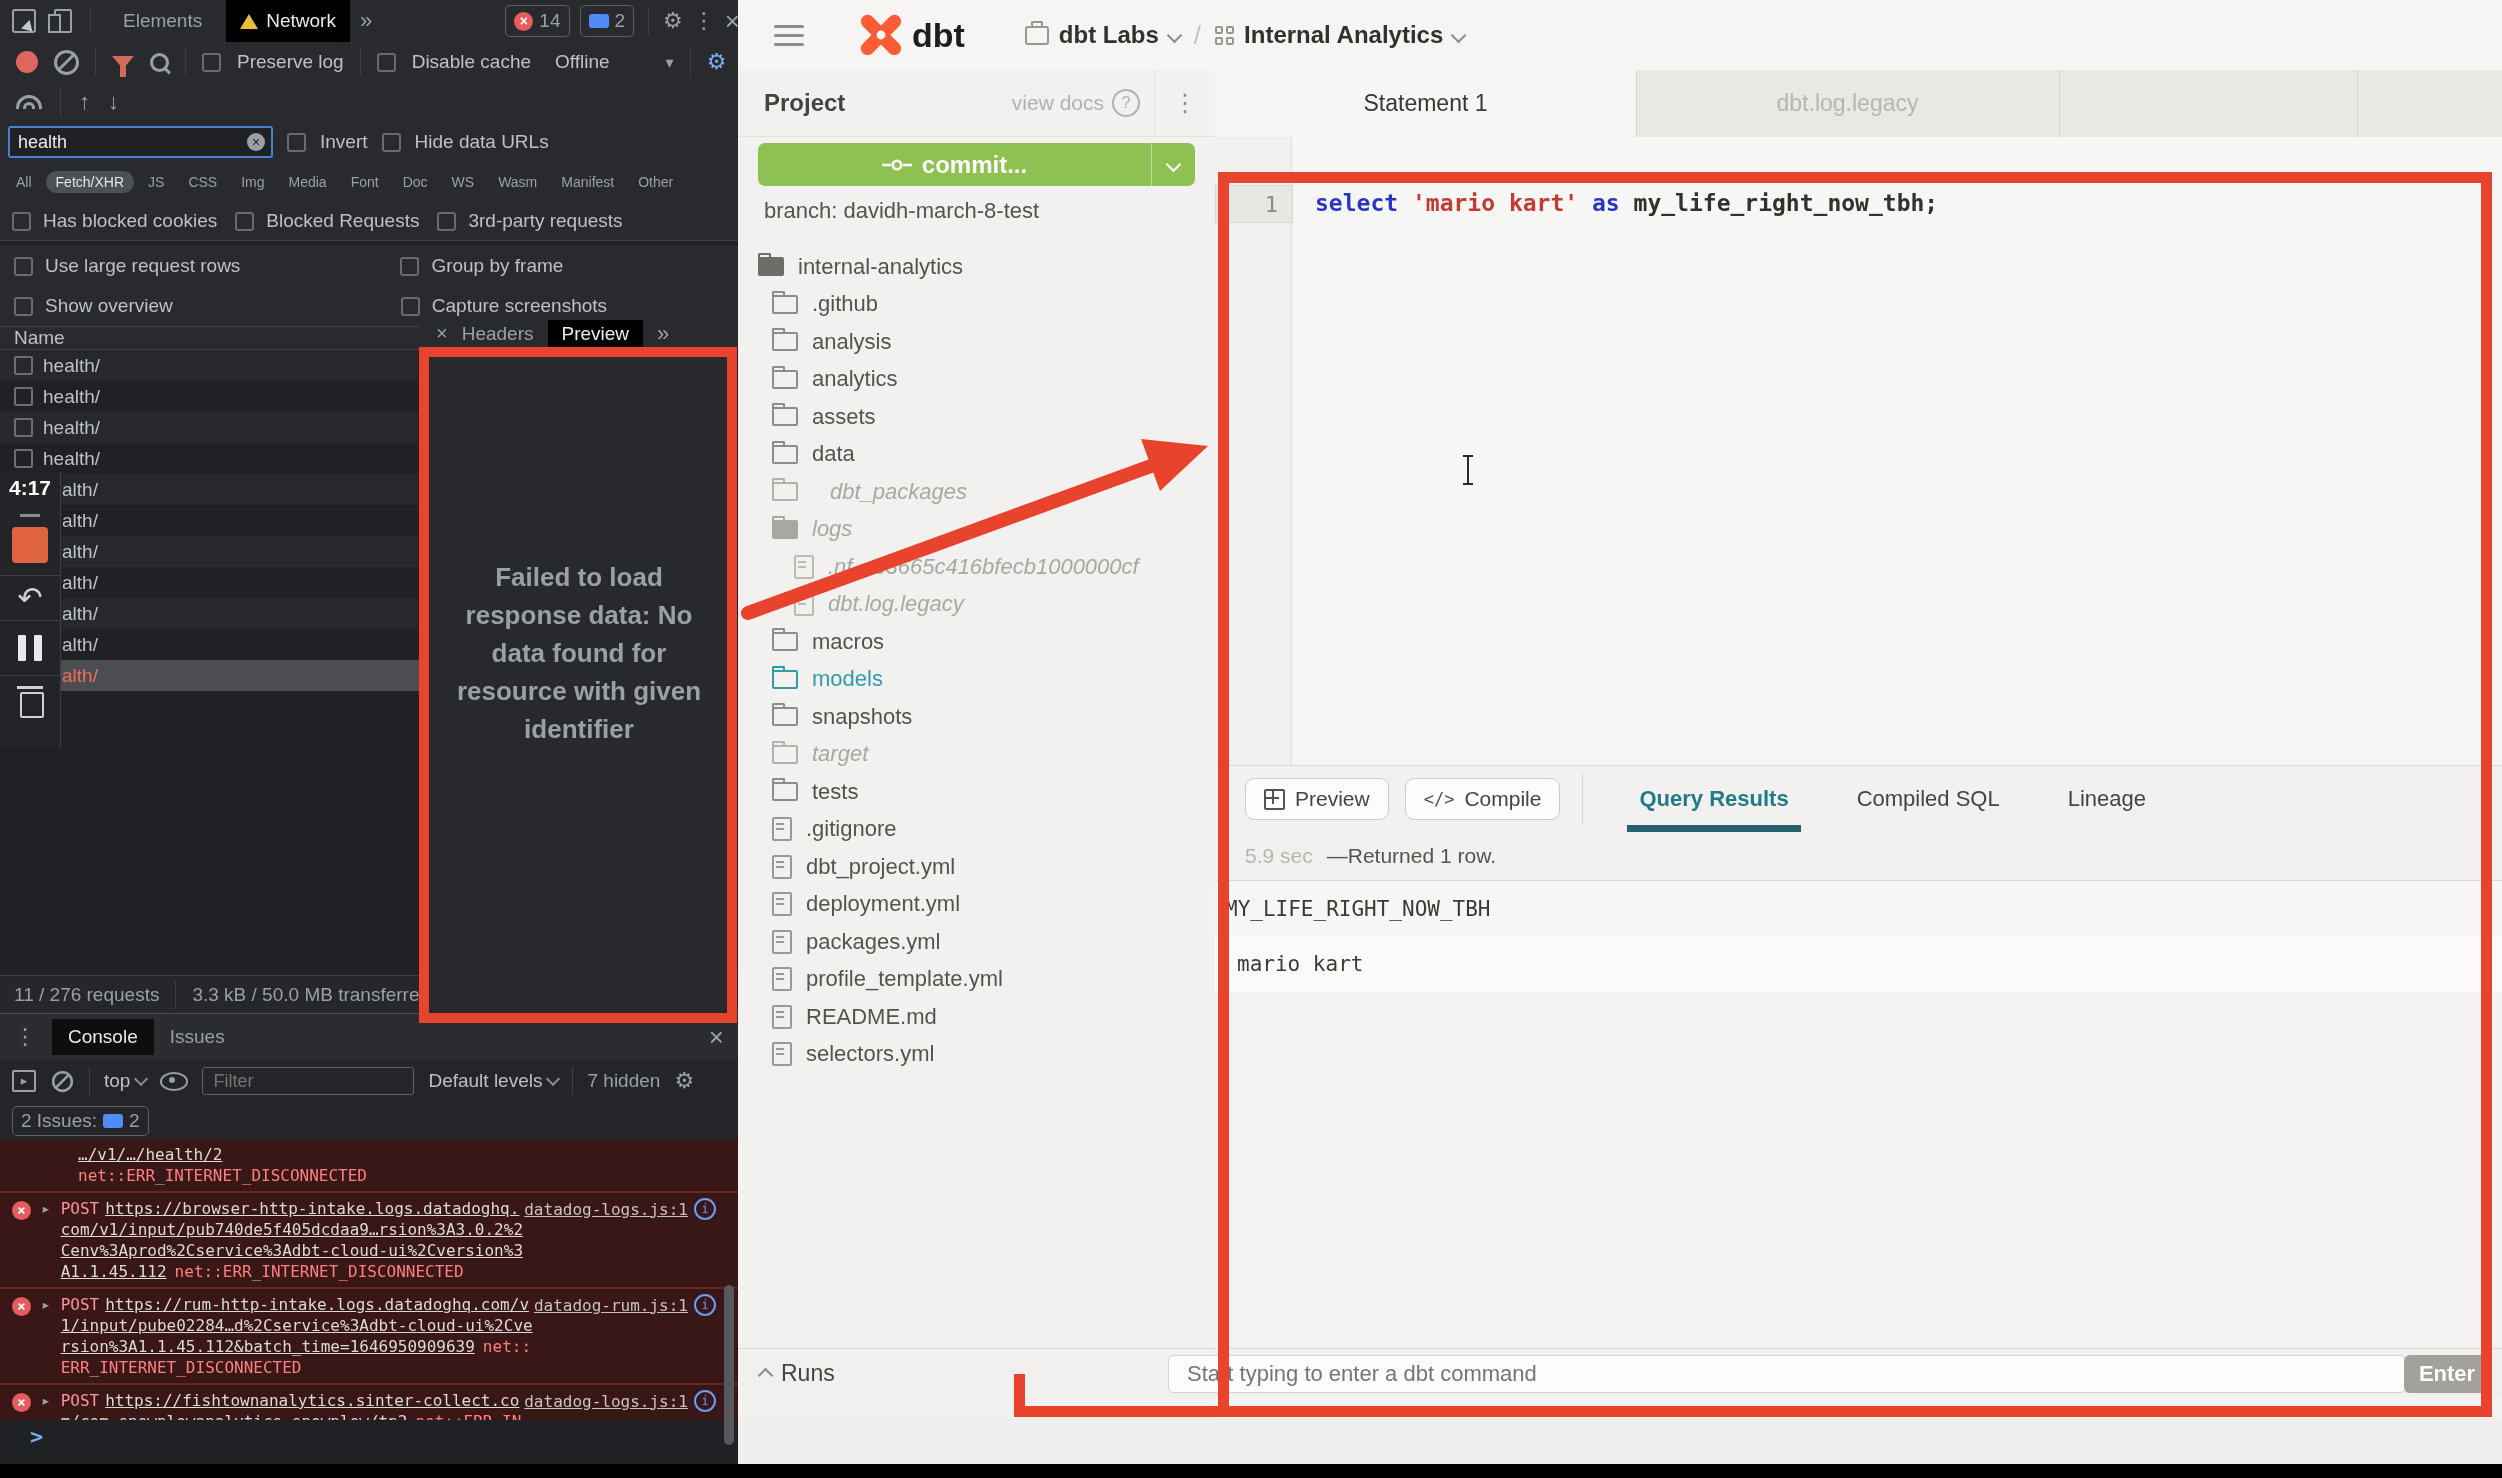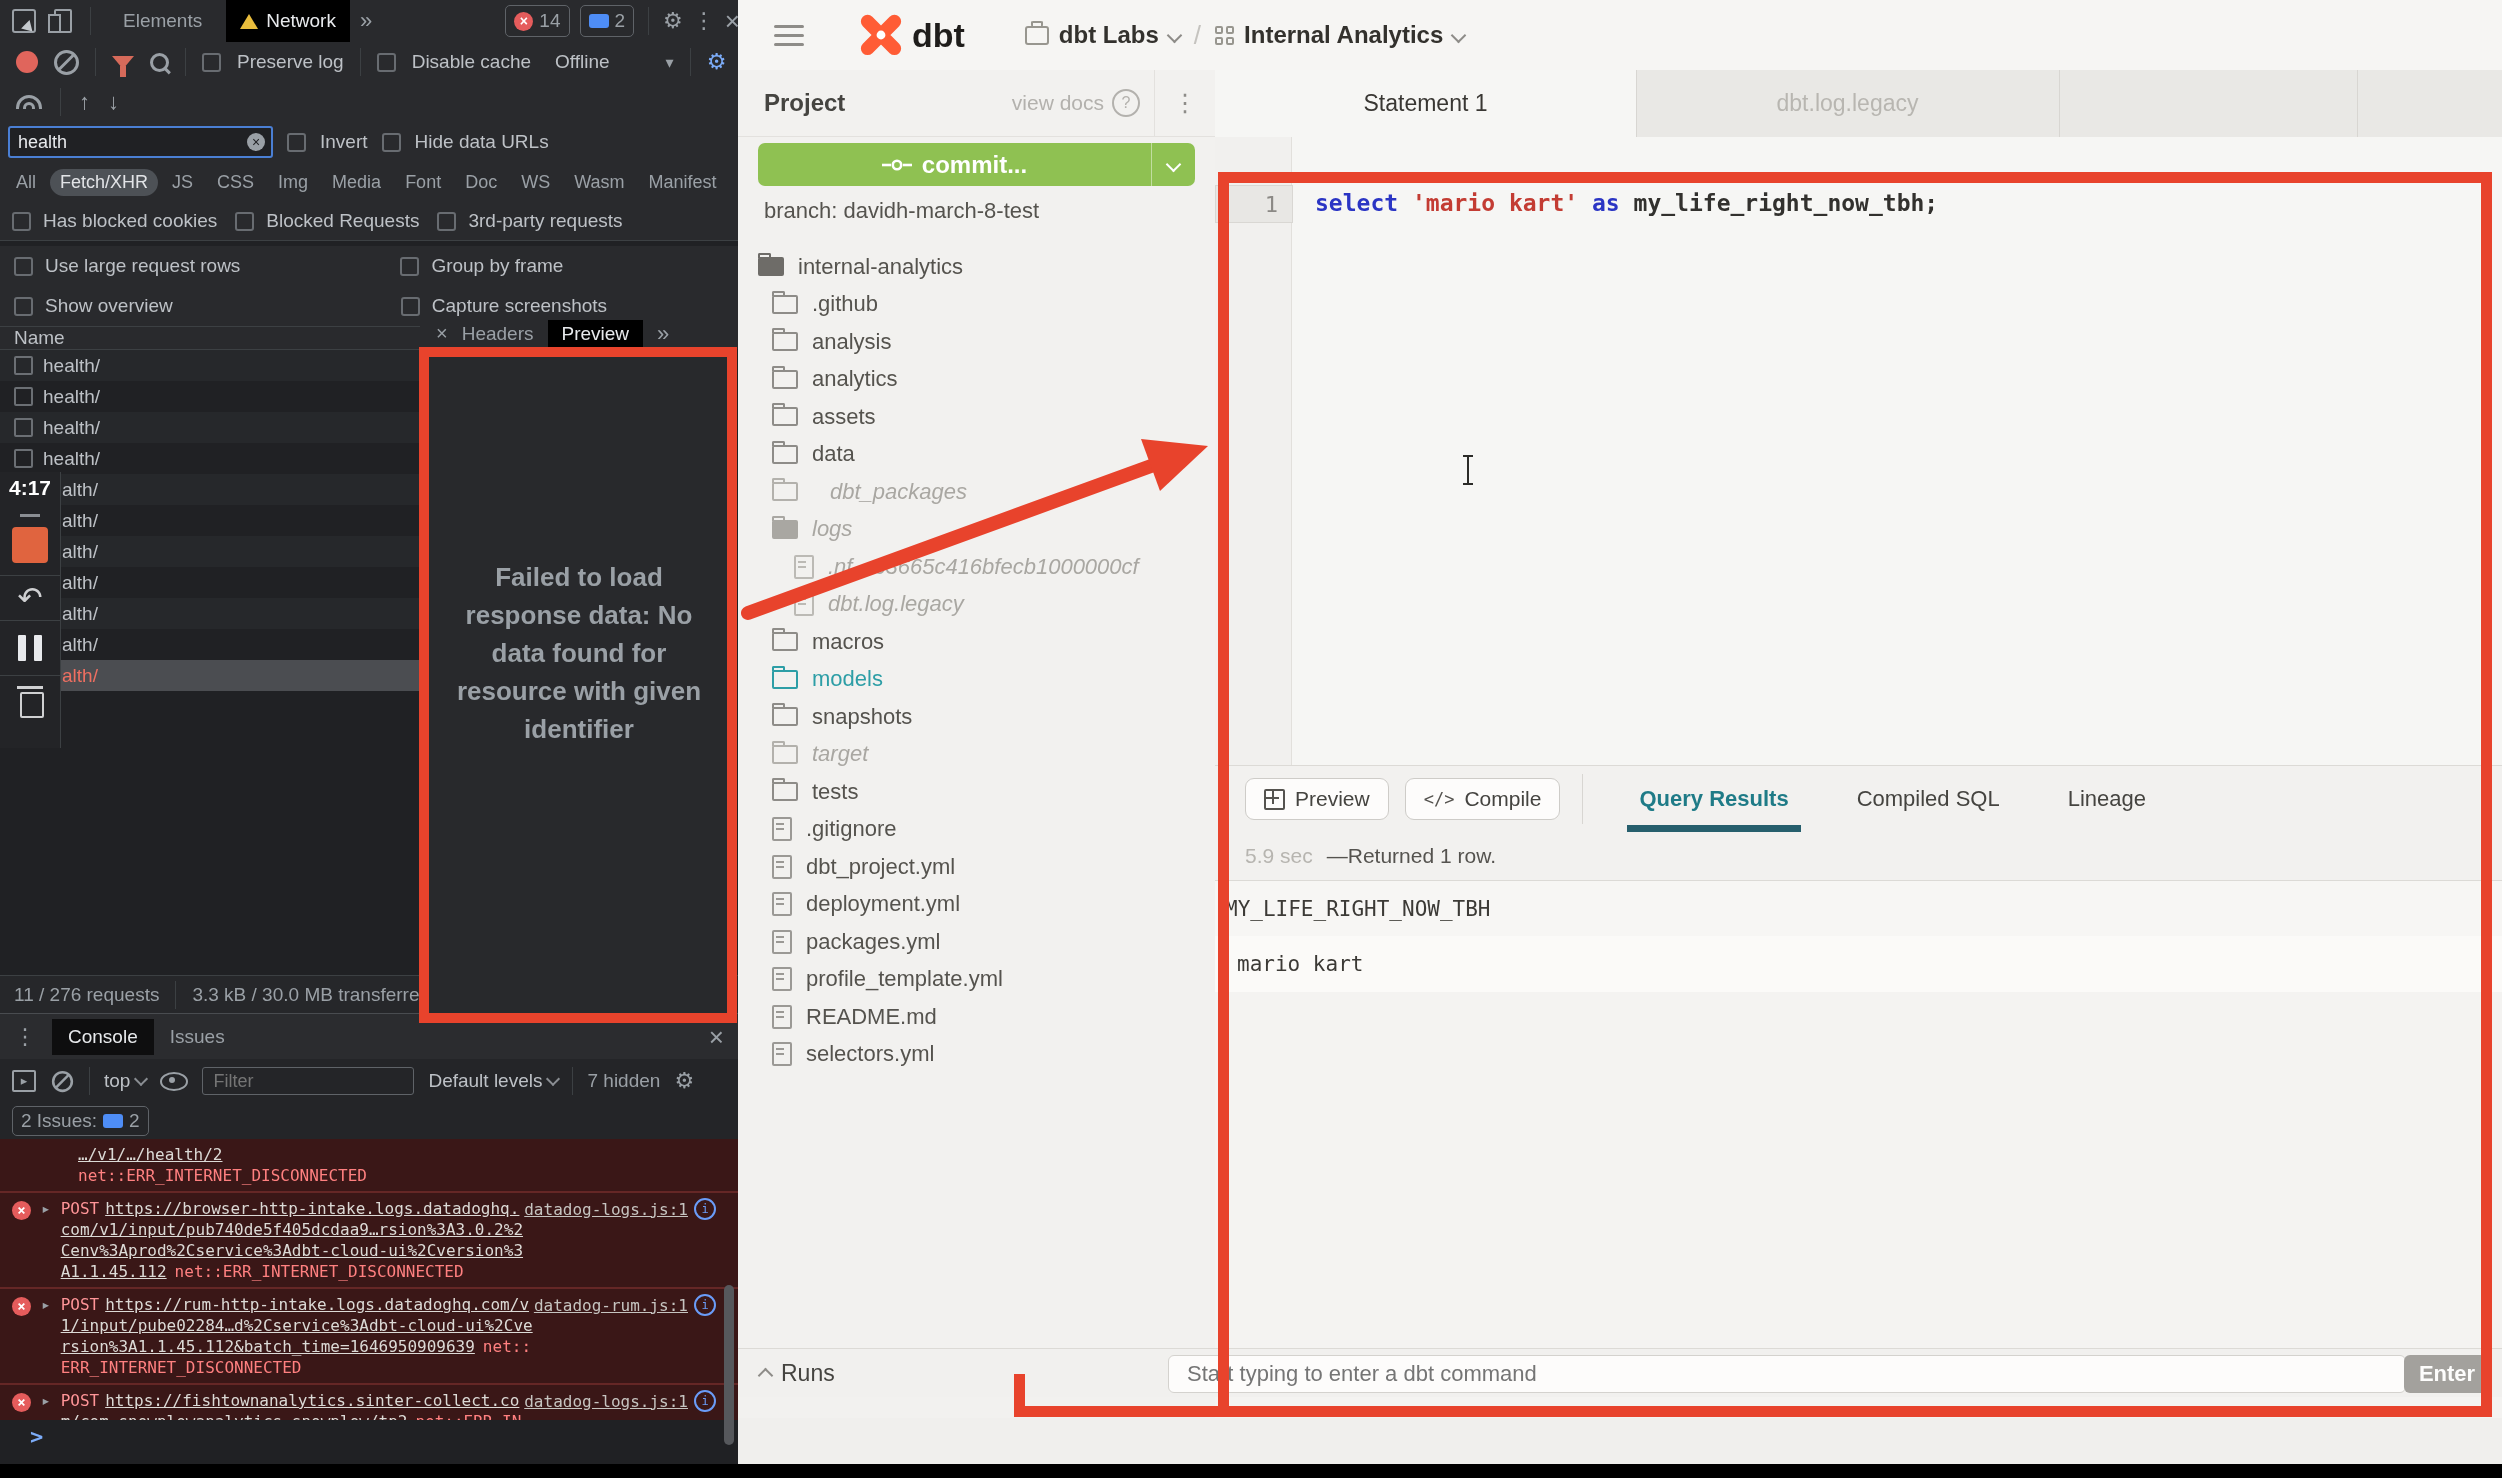--- a/index.html
+++ b/index.html
@@ -9,21 +9,21 @@
   .flex{display:flex;align-items:center;}
   .mono{font-family:"DejaVu Sans Mono", monospace;}
 
   
   #devtools{position:absolute;left:0;top:0;width:738px;height:1478px;background:#202124;color:#9aa0a6;font-size:19px;}
   .dt-band{position:absolute;left:0;width:738px;background:#292a2d;border-bottom:1px solid #3c4043;}
   .dt-tab{padding:0 14px;color:#9aa0a6;}
   .dt-tab.active{background:#000;color:#e8eaed;height:42px;display:flex;align-items:center;gap:8px;}
   .badgechip{display:flex;align-items:center;gap:6px;border:1px solid #5f6368;border-radius:5px;padding:2px 8px;height:26px;}
   .dcb{width:15px;height:15px;border:2px solid #686c71;border-radius:3px;display:inline-block;flex:none;}
-  .nchip{display:inline-block;padding:3px 10px;border-radius:15px;font-size:18px;color:#9aa0a6;white-space:nowrap;text-align:center;}
+  .nchip{display:inline-block;padding:3px 10px;border-radius:15px;font-size:14px;color:#9aa0a6;white-space:nowrap;text-align:center;}
   .nchip.sel{background:#4d5156;color:#e2e4e7;}
   .netrow{height:31px;line-height:31px;padding-left:14px;color:#bdc1c6;font-size:19px;display:flex;align-items:center;gap:10px;}
   .netrow:nth-child(odd){background:#26282b;}
   .netrow .fav{width:15px;height:15px;border:2px solid #6b6f74;border-radius:2px;flex:none;}
   .netrow.sel{background:#4b4d51;color:#ee6f61;}
   .netrow.shift{padding-left:62px;}
 
   
   .insp{width:20px;height:20px;border:2px solid #9aa0a6;border-radius:3px;position:relative;}
   .insp::after{content:"";position:absolute;right:-5px;bottom:-5px;width:0;height:0;border:6px solid transparent;border-left:10px solid #c5c9ce;transform:rotate(45deg);}
@@ -270,21 +270,21 @@
       </div>
     <div style="border-top:1px solid #3c4043;margin-top:14px;"></div>
     <div style="margin:16px auto 0;width:20px;">
         <span class="trash" style="display:block;"></span>
       </div>
   </div>
 
   <div class="abs flex" style="left:0;top:975px;width:738px;height:38px;background:#26272a;border-top:1px solid #3c4043;gap:16px;">
     <span style="margin-left:14px;">11 / 276 requests</span>
     <span class="vline"></span>
-    <span>3.3 kB / 30.0 MB transferre</span>
+    <span>3.3 kB / 50.0 MB transferre</span>
   </div>
 
   <div class="abs flex" style="left:0;top:1013px;width:738px;height:46px;background:#2b2c2f;border-top:1px solid #494c50;gap:16px;">
     <span class="glyph" style="margin-left:14px;">⋮</span>
     <span style="background:#0e0e0f;color:#e8eaed;padding:7px 16px;">Console</span>
     <span>Issues</span>
     <span style="flex:1"></span>
     <span class="glyph" style="font-size:26px;margin-right:14px;">×</span>
   </div>
   <div class="abs flex" style="left:0;top:1059px;width:738px;height:44px;background:#242528;border-bottom:1px solid #3c4043;gap:14px;">

